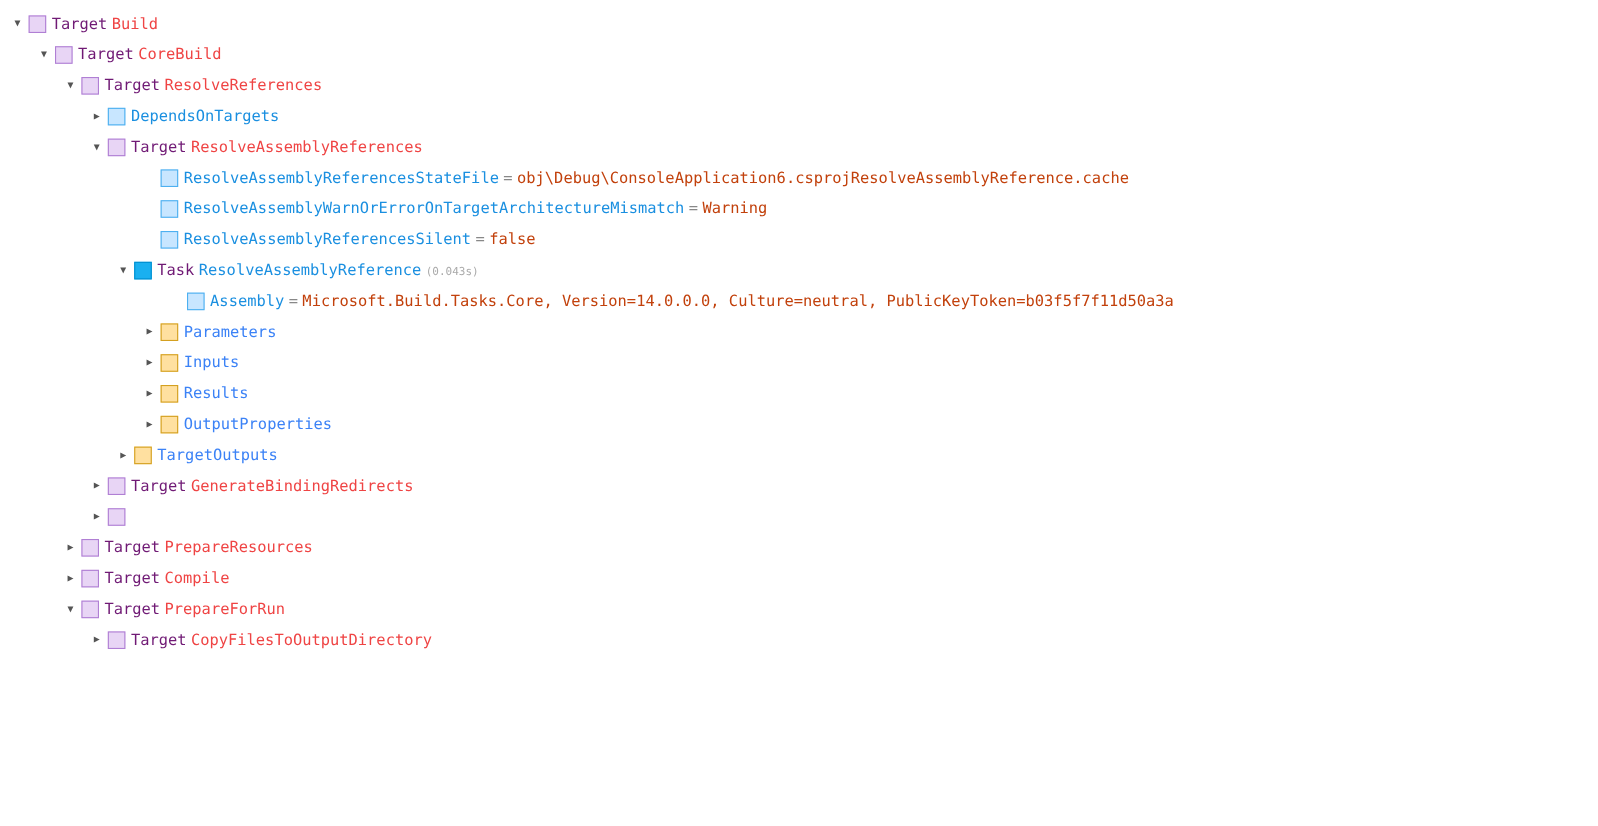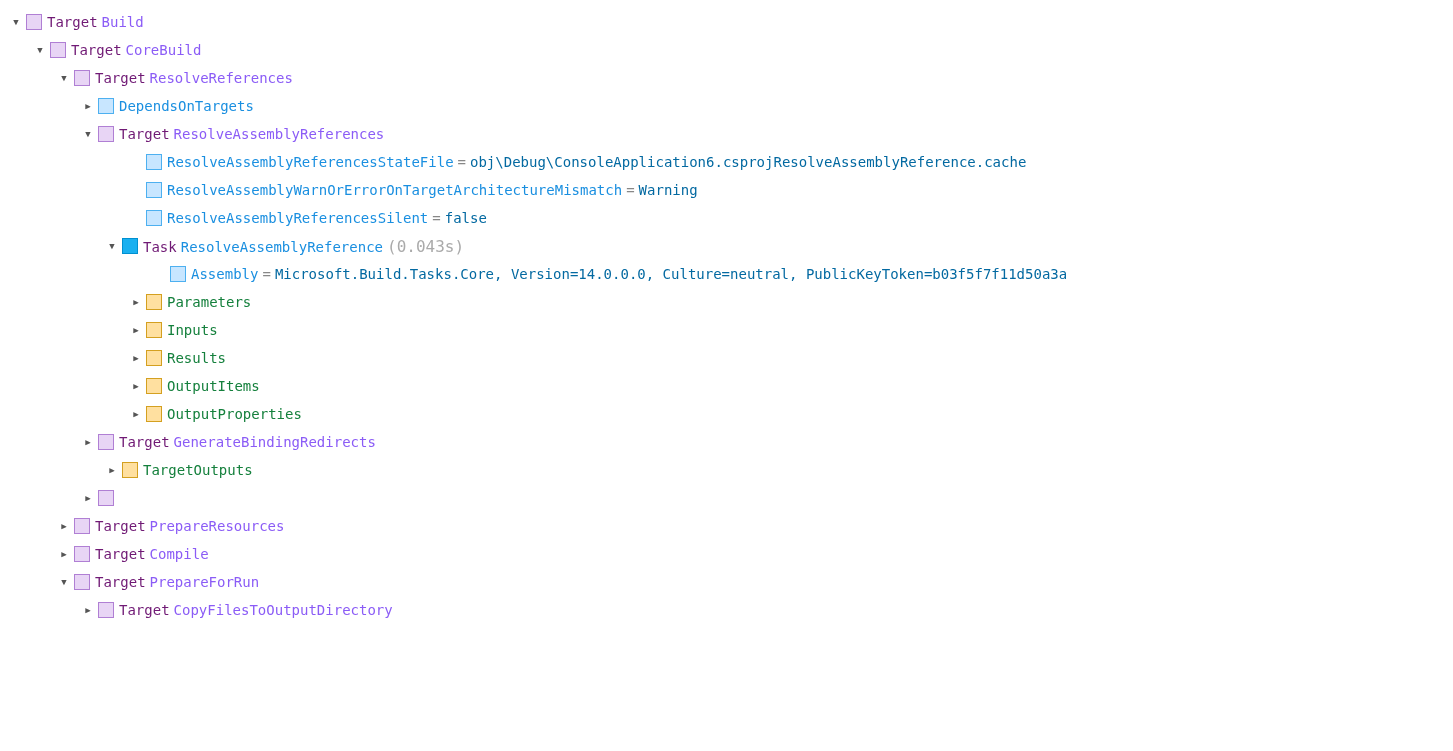--- a/index.html
+++ b/index.html
@@ -68,25 +68,25 @@
       background: #ffe0a0;
       border-color: #d4a020;
     }
     .label {
       color: #1a1a1a;
     }
     .label .keyword {
       color: #701a75;
       margin-right: 4px;
     }
-    .label .name-purple { color: #8b5cf6; }
+    .label .name-purple { color: #ef4444; }
     .label .name-blue { color: #1a8fe0; }
-    .label .name-orange { color: #15803d; }
-    .label .value { color: #0369a1; }
-    .label .timing { color: #aaa; margin-left: 4px; font-size: 16px; }
+    .label .name-orange { color: #3b82f6; }
+    .label .value { color: #c2410c; }
+    .label .timing { color: #aaa; margin-left: 4px; font-size: 10px; }
     .label .equals { color: #888; margin: 0 4px; }
   </style>
 </head>
 <body>
 
 <div class="tree">
 <div class="tree-item" style="--indent: 8px;">
       <span class="toggle expanded"></span>
       <span class="icon-box purple"></span>
       <span class="label"><span class="keyword">Target</span><span class="name-purple">Build</span></span>
@@ -147,36 +147,31 @@
       <span class="label"><span class="name-orange">Inputs</span></span>
     </div>
     <div class="tree-item" style="--indent: 128px;">
       <span class="toggle collapsed"></span>
       <span class="icon-box orange"></span>
       <span class="label"><span class="name-orange">Results</span></span>
     </div>
     <div class="tree-item" style="--indent: 128px;">
       <span class="toggle collapsed"></span>
       <span class="icon-box orange"></span>
-      <span class="label"><span class="name-orange">OutputItems</span></span>
+      <span class="label"><span class="name-orange">OutputProperties</span></span>
     </div>
-    <div class="tree-item" style="--indent: 128px;">
+    <div class="tree-item" style="--indent: 104px;">
       <span class="toggle collapsed"></span>
       <span class="icon-box orange"></span>
-      <span class="label"><span class="name-orange">OutputProperties</span></span>
+      <span class="label"><span class="name-orange">TargetOutputs</span></span>
     </div>
     <div class="tree-item" style="--indent: 80px;">
       <span class="toggle collapsed"></span>
       <span class="icon-box purple"></span>
       <span class="label"><span class="keyword">Target</span><span class="name-purple">GenerateBindingRedirects</span></span>
-    </div>
-    <div class="tree-item" style="--indent: 104px;">
-      <span class="toggle collapsed"></span>
-      <span class="icon-box orange"></span>
-      <span class="label"><span class="name-orange">TargetOutputs</span></span>
     </div>
     <div class="tree-item" style="--indent: 80px;">
       <span class="toggle collapsed"></span>
       <span class="icon-box purple"></span>
     </div>
     <div class="tree-item" style="--indent: 56px;">
       <span class="toggle collapsed"></span>
       <span class="icon-box purple"></span>
       <span class="label"><span class="keyword">Target</span><span class="name-purple">PrepareResources</span></span>
     </div>

